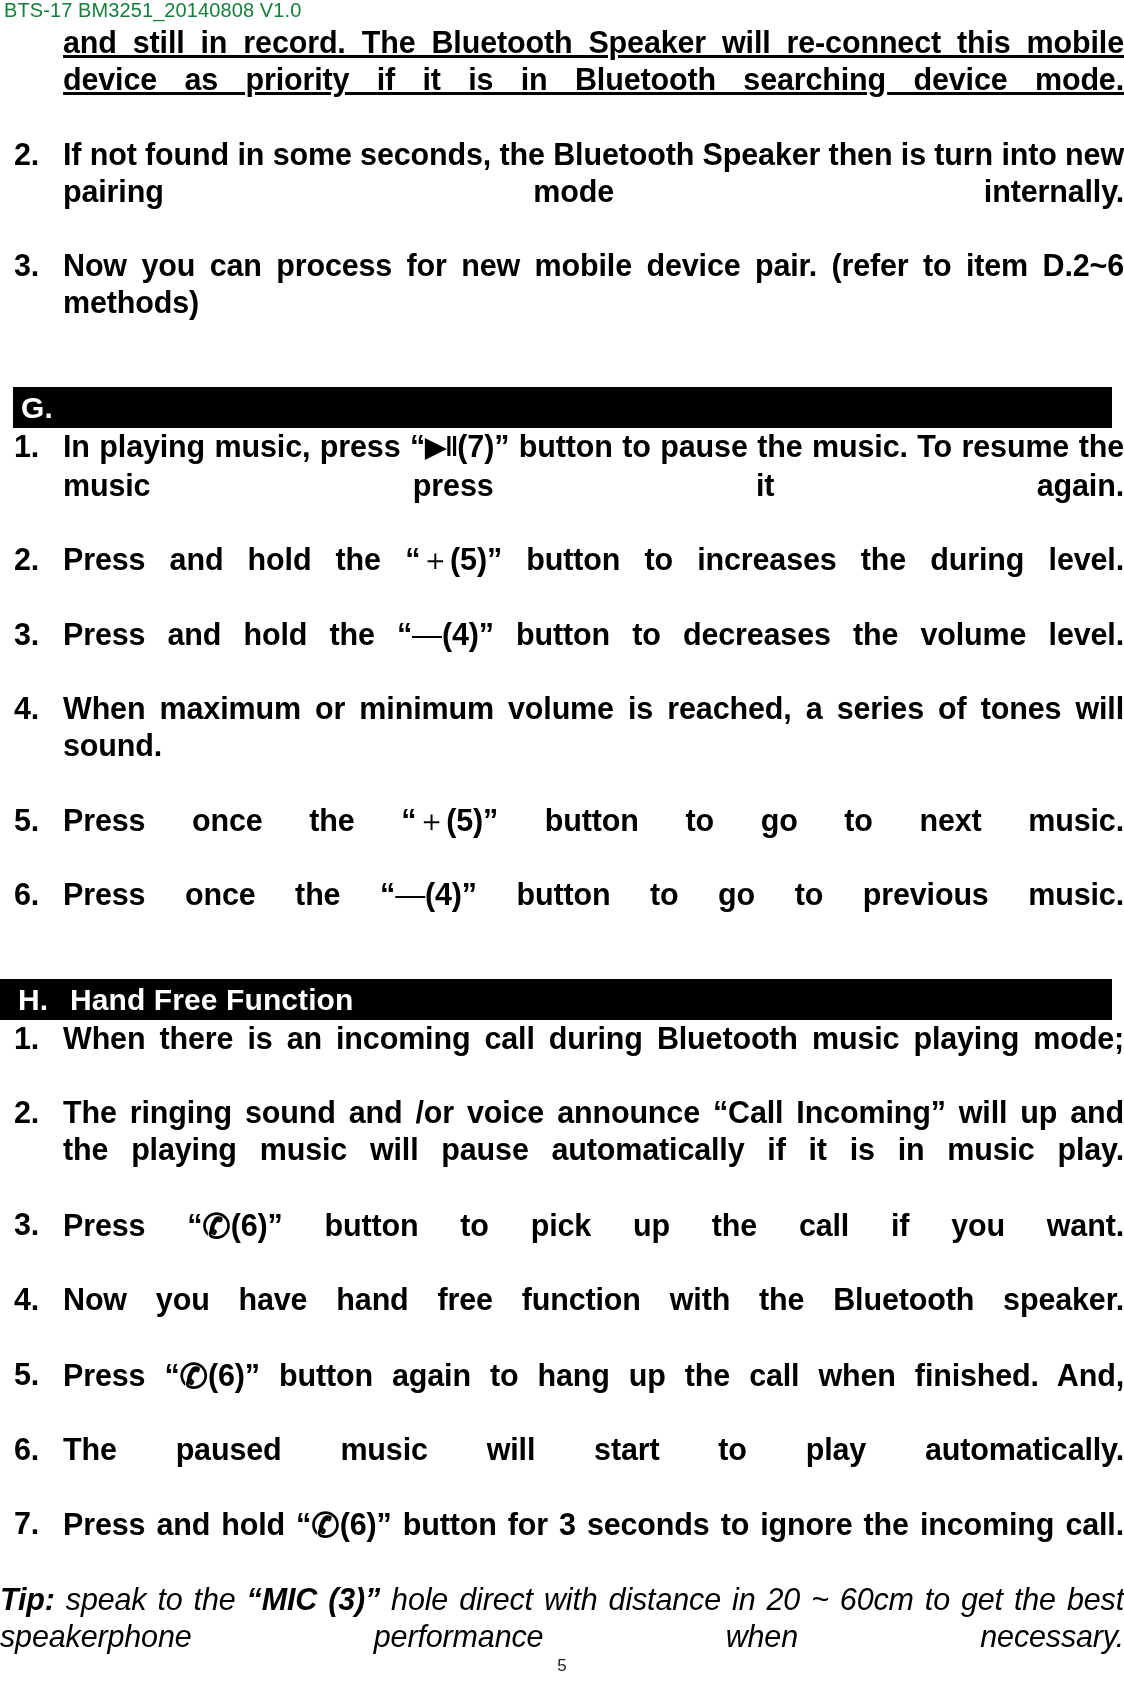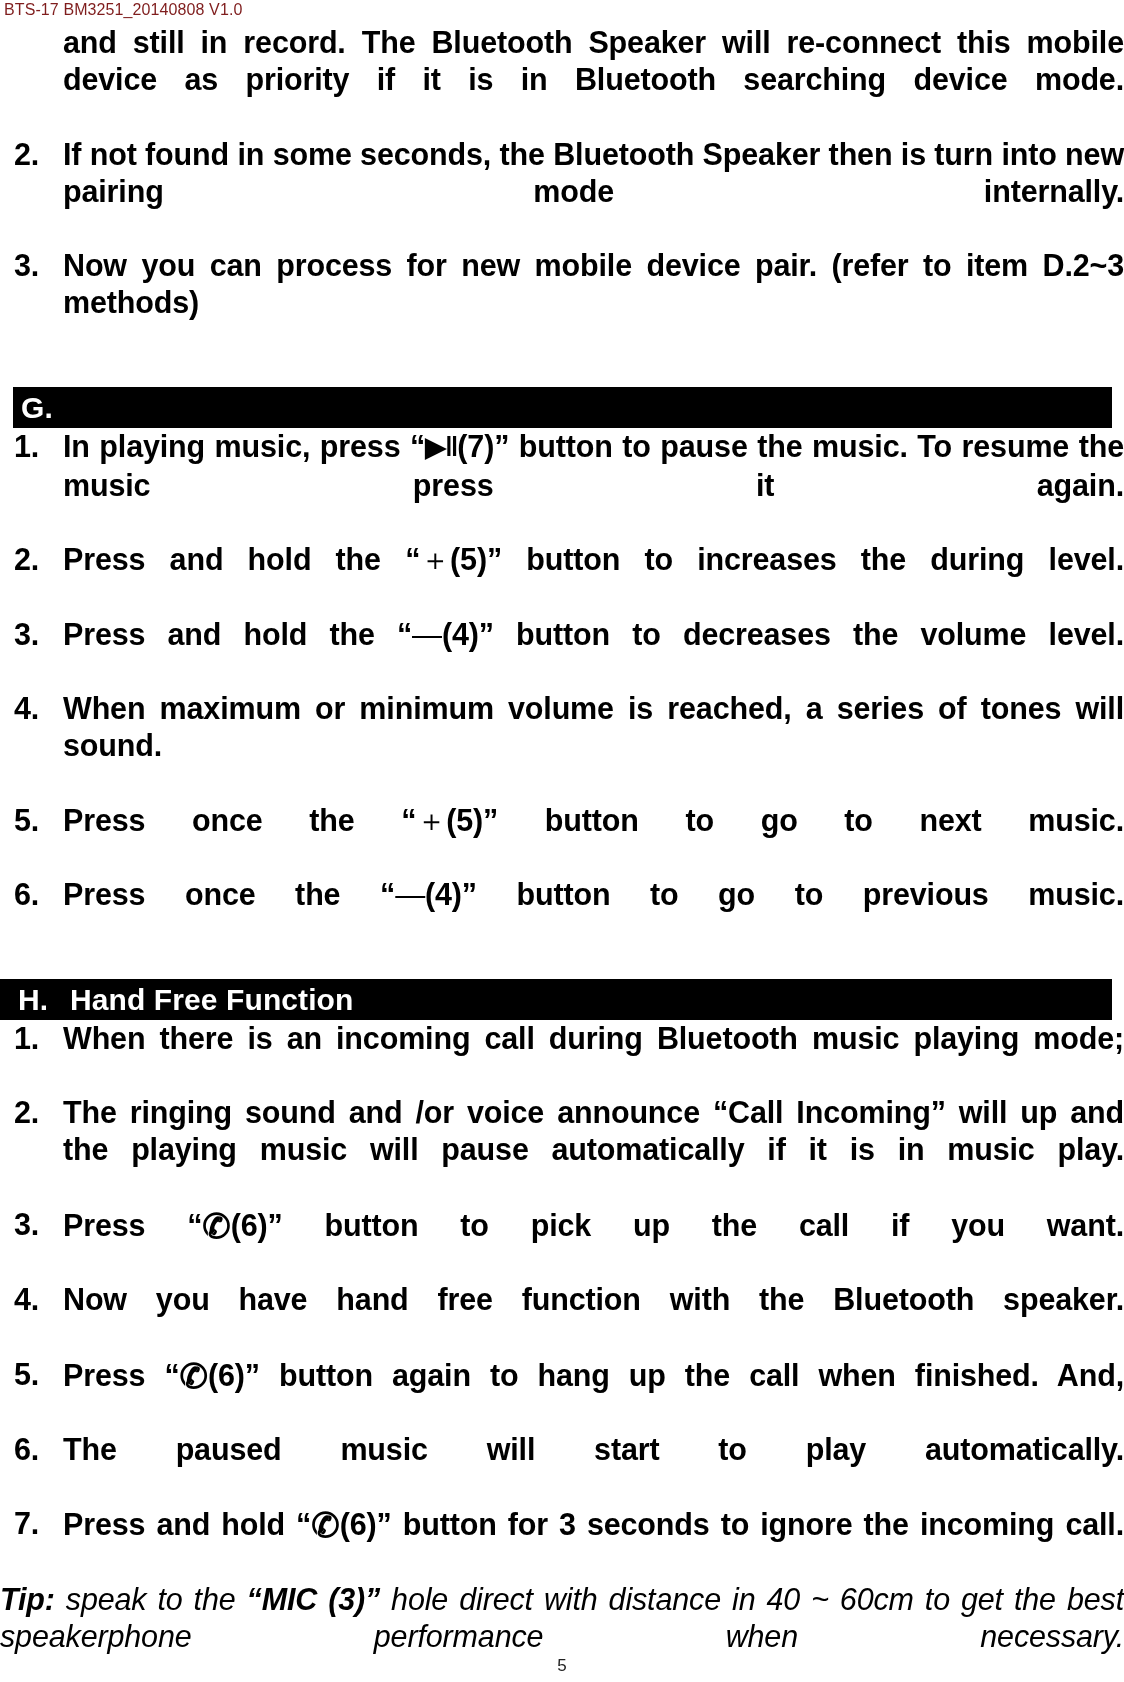--- a/index.html
+++ b/index.html
@@ -22,24 +22,24 @@
     height: 1682px;
     box-sizing: border-box;
     padding: 0;
   }
 
   
   .doc-header {
     position: absolute;
     top: 0px;
     left: 4px;
-    font-size: 16px;
+    font-size: 20px;
     line-height: 20px;
     letter-spacing: 0.1px;
-    color: #7f1d1d;
+    color: #15803d;
     font-weight: 400;
     white-space: nowrap;
   }
 
   
   .content {
     position: absolute;
     top: 24px;
     left: 0px;
     width: 1124px;
@@ -82,20 +82,21 @@
 
   
   .cont {
     position: relative;
     padding-left: 63px;
     font-size: 30.5px;
     line-height: 37.2px;
     font-weight: 700;
     text-align: justify;
     letter-spacing: -0.15px;
+    text-decoration: underline;
   }
   .cont::after {
     content: "";
     display: inline-block;
     width: 100%;
   }
 
   
   .section-bar {
     background: #000000;
@@ -214,21 +215,21 @@
 
     <div class="cont">and still in record. The Bluetooth Speaker will re-connect this mobile device as priority if it is in Bluetooth searching device mode.</div>
 
     <ol class="numlist">
       <li>
         <span class="marker">2.</span>
         <span class="li-body">If not found in some seconds, the Bluetooth Speaker then is turn into new pairing mode internally.</span>
       </li>
       <li>
         <span class="marker">3.</span>
-        <span class="li-body">Now you can process for new mobile device pair. (refer to item D.2~3 methods)</span>
+        <span class="li-body">Now you can process for new mobile device pair. (refer to item D.2~6 methods)</span>
       </li>
     </ol>
 
     <div class="gap-md"></div>
 
     <div class="section-bar indent-g">
       <span class="sec-letter">G.</span>
     </div>
 
     <ol class="numlist">
@@ -289,19 +290,19 @@
       <li>
         <span class="marker">6.</span>
         <span class="li-body">The paused music will start to play automatically.</span>
       </li>
       <li>
         <span class="marker">7.</span>
         <span class="li-body"><span>Press and hold “</span><span class="btn-glyph glyph-phone">✆</span><span class="quoted-strong">(6)”</span><span> button for 3 seconds to ignore the incoming call.</span></span>
       </li>
     </ol>
 
-    <div class="tip"><span class="tip-label">Tip:</span><span class="tip-text"> speak to the </span><span class="tip-strong">“MIC (3)”</span><span class="tip-text"> hole direct with distance in 40 ~ 60cm to get the best speakerphone performance when necessary.</span></div>
+    <div class="tip"><span class="tip-label">Tip:</span><span class="tip-text"> speak to the </span><span class="tip-strong">“MIC (3)”</span><span class="tip-text"> hole direct with distance in 20 ~ 60cm to get the best speakerphone performance when necessary.</span></div>
 
   </div>
 
   <div class="page-number">5</div>
 
 </div>
 
 </body></html>

